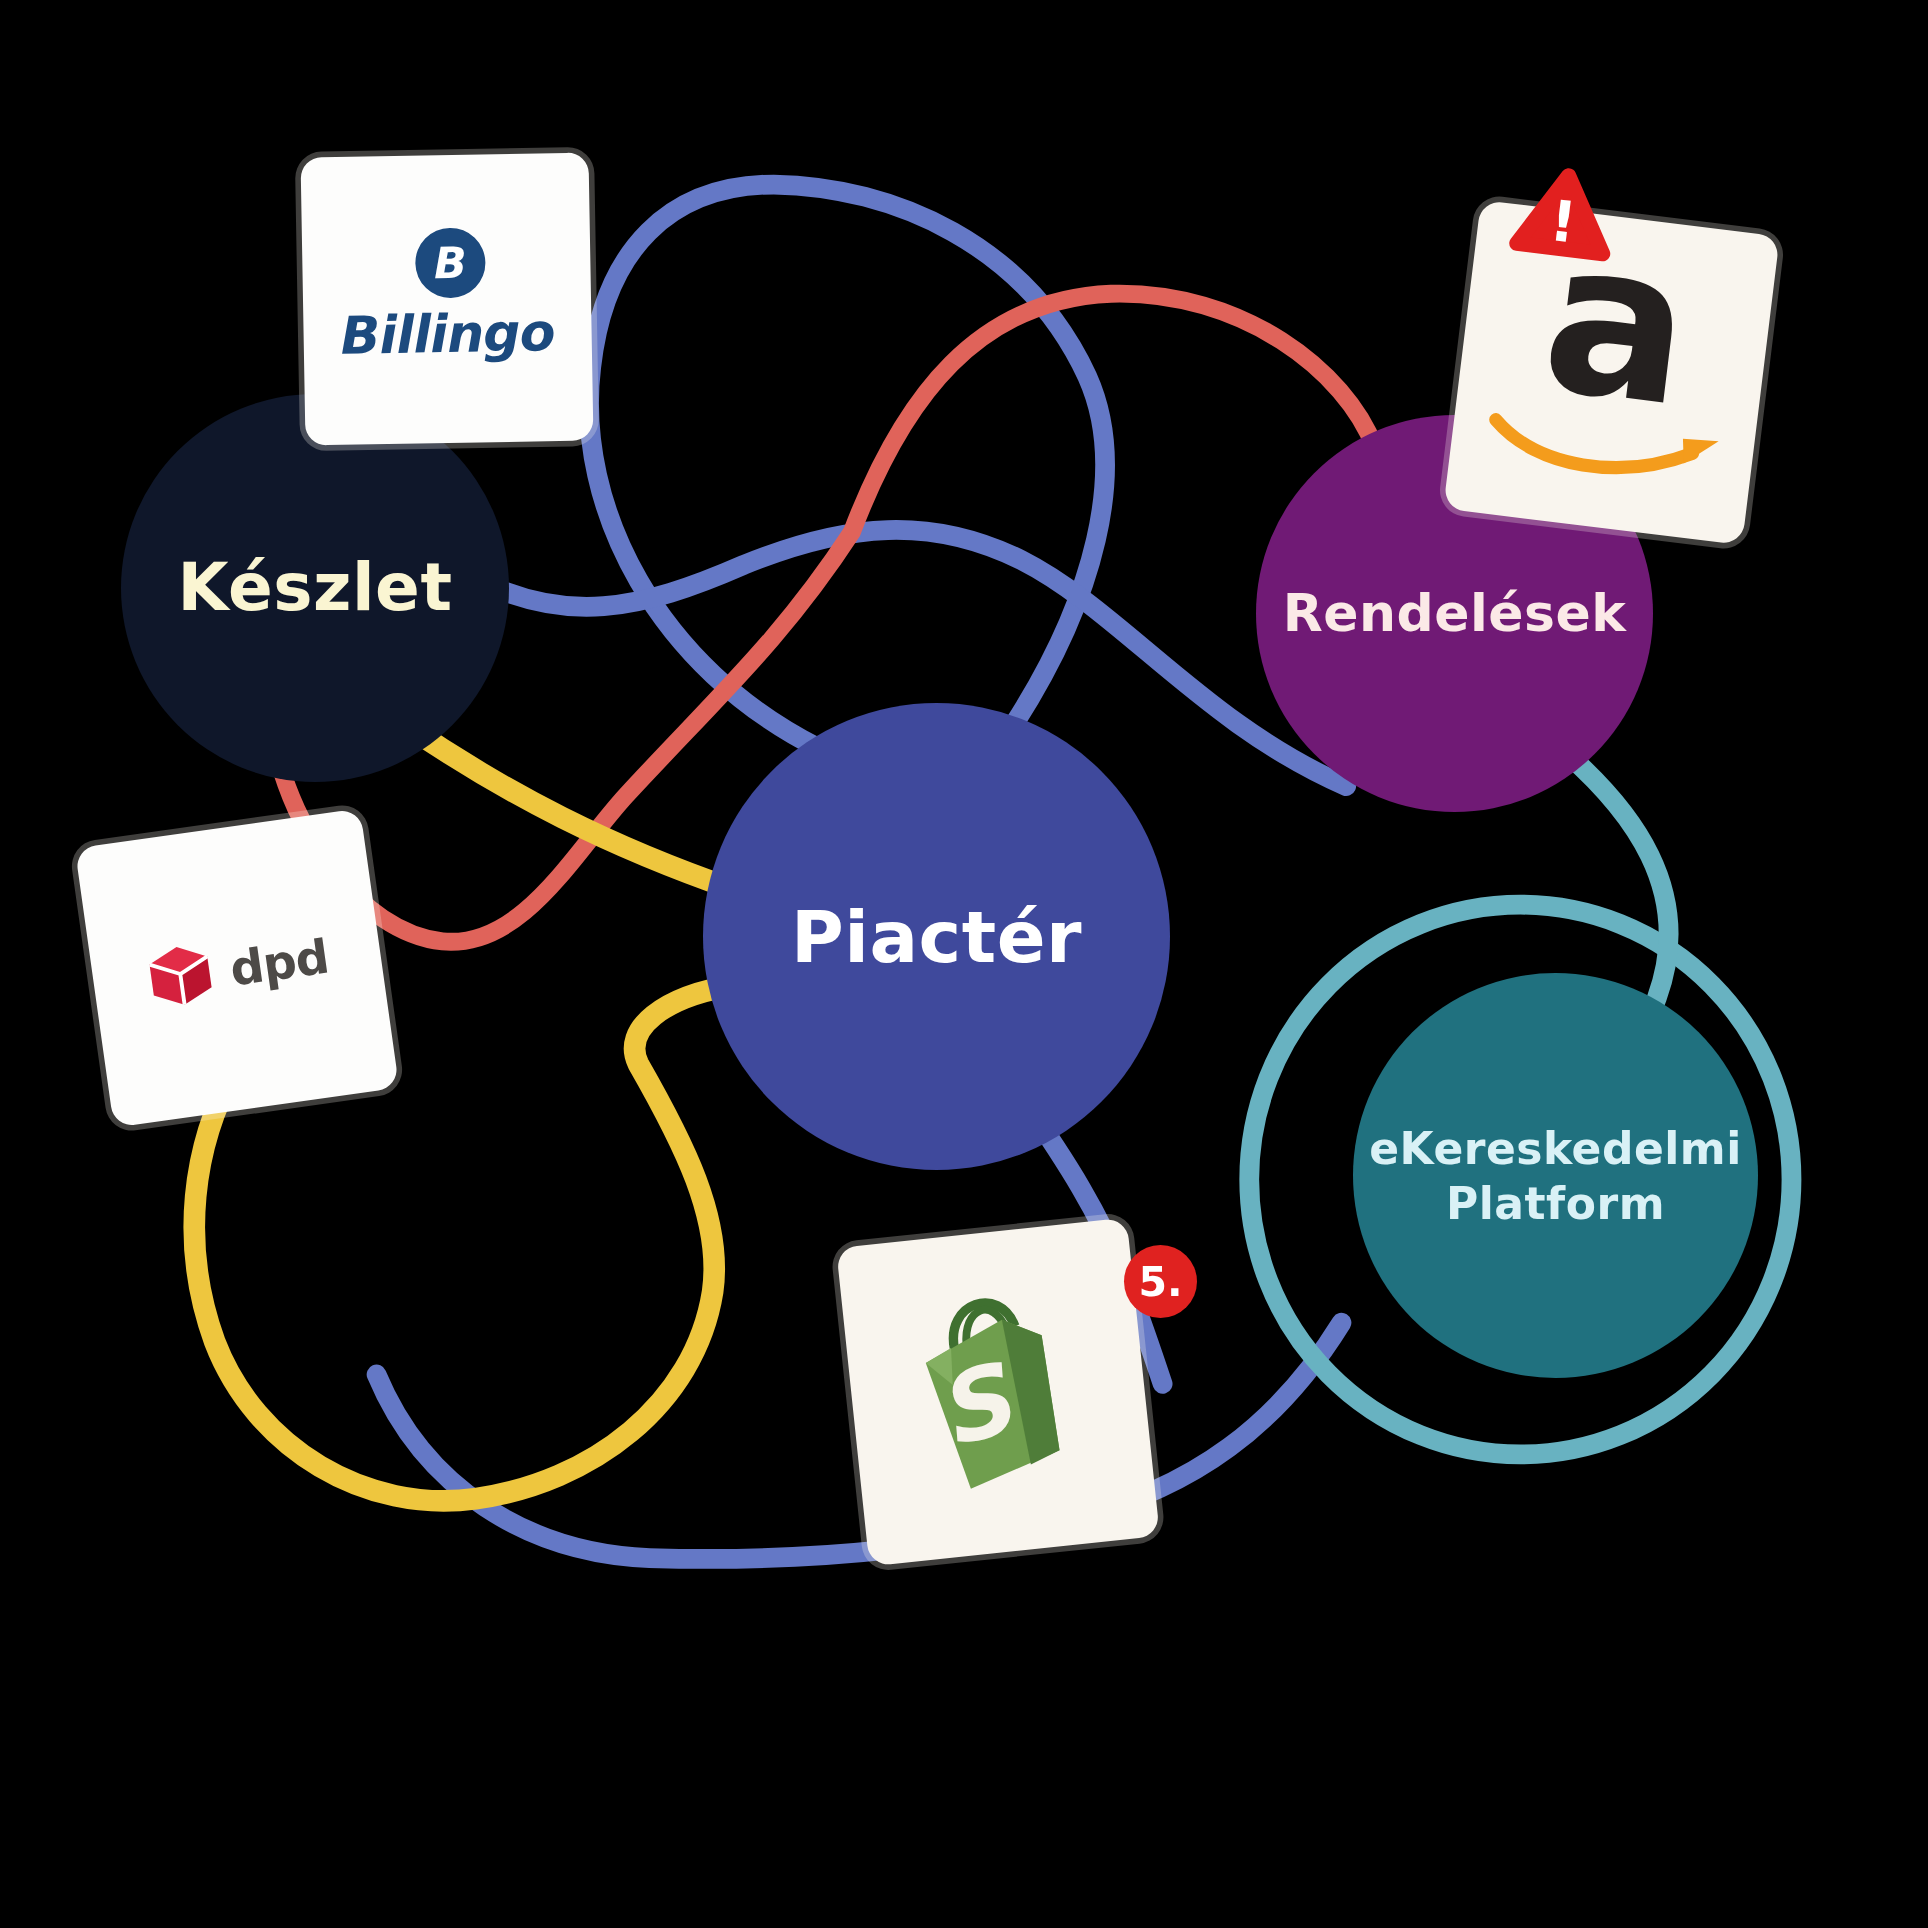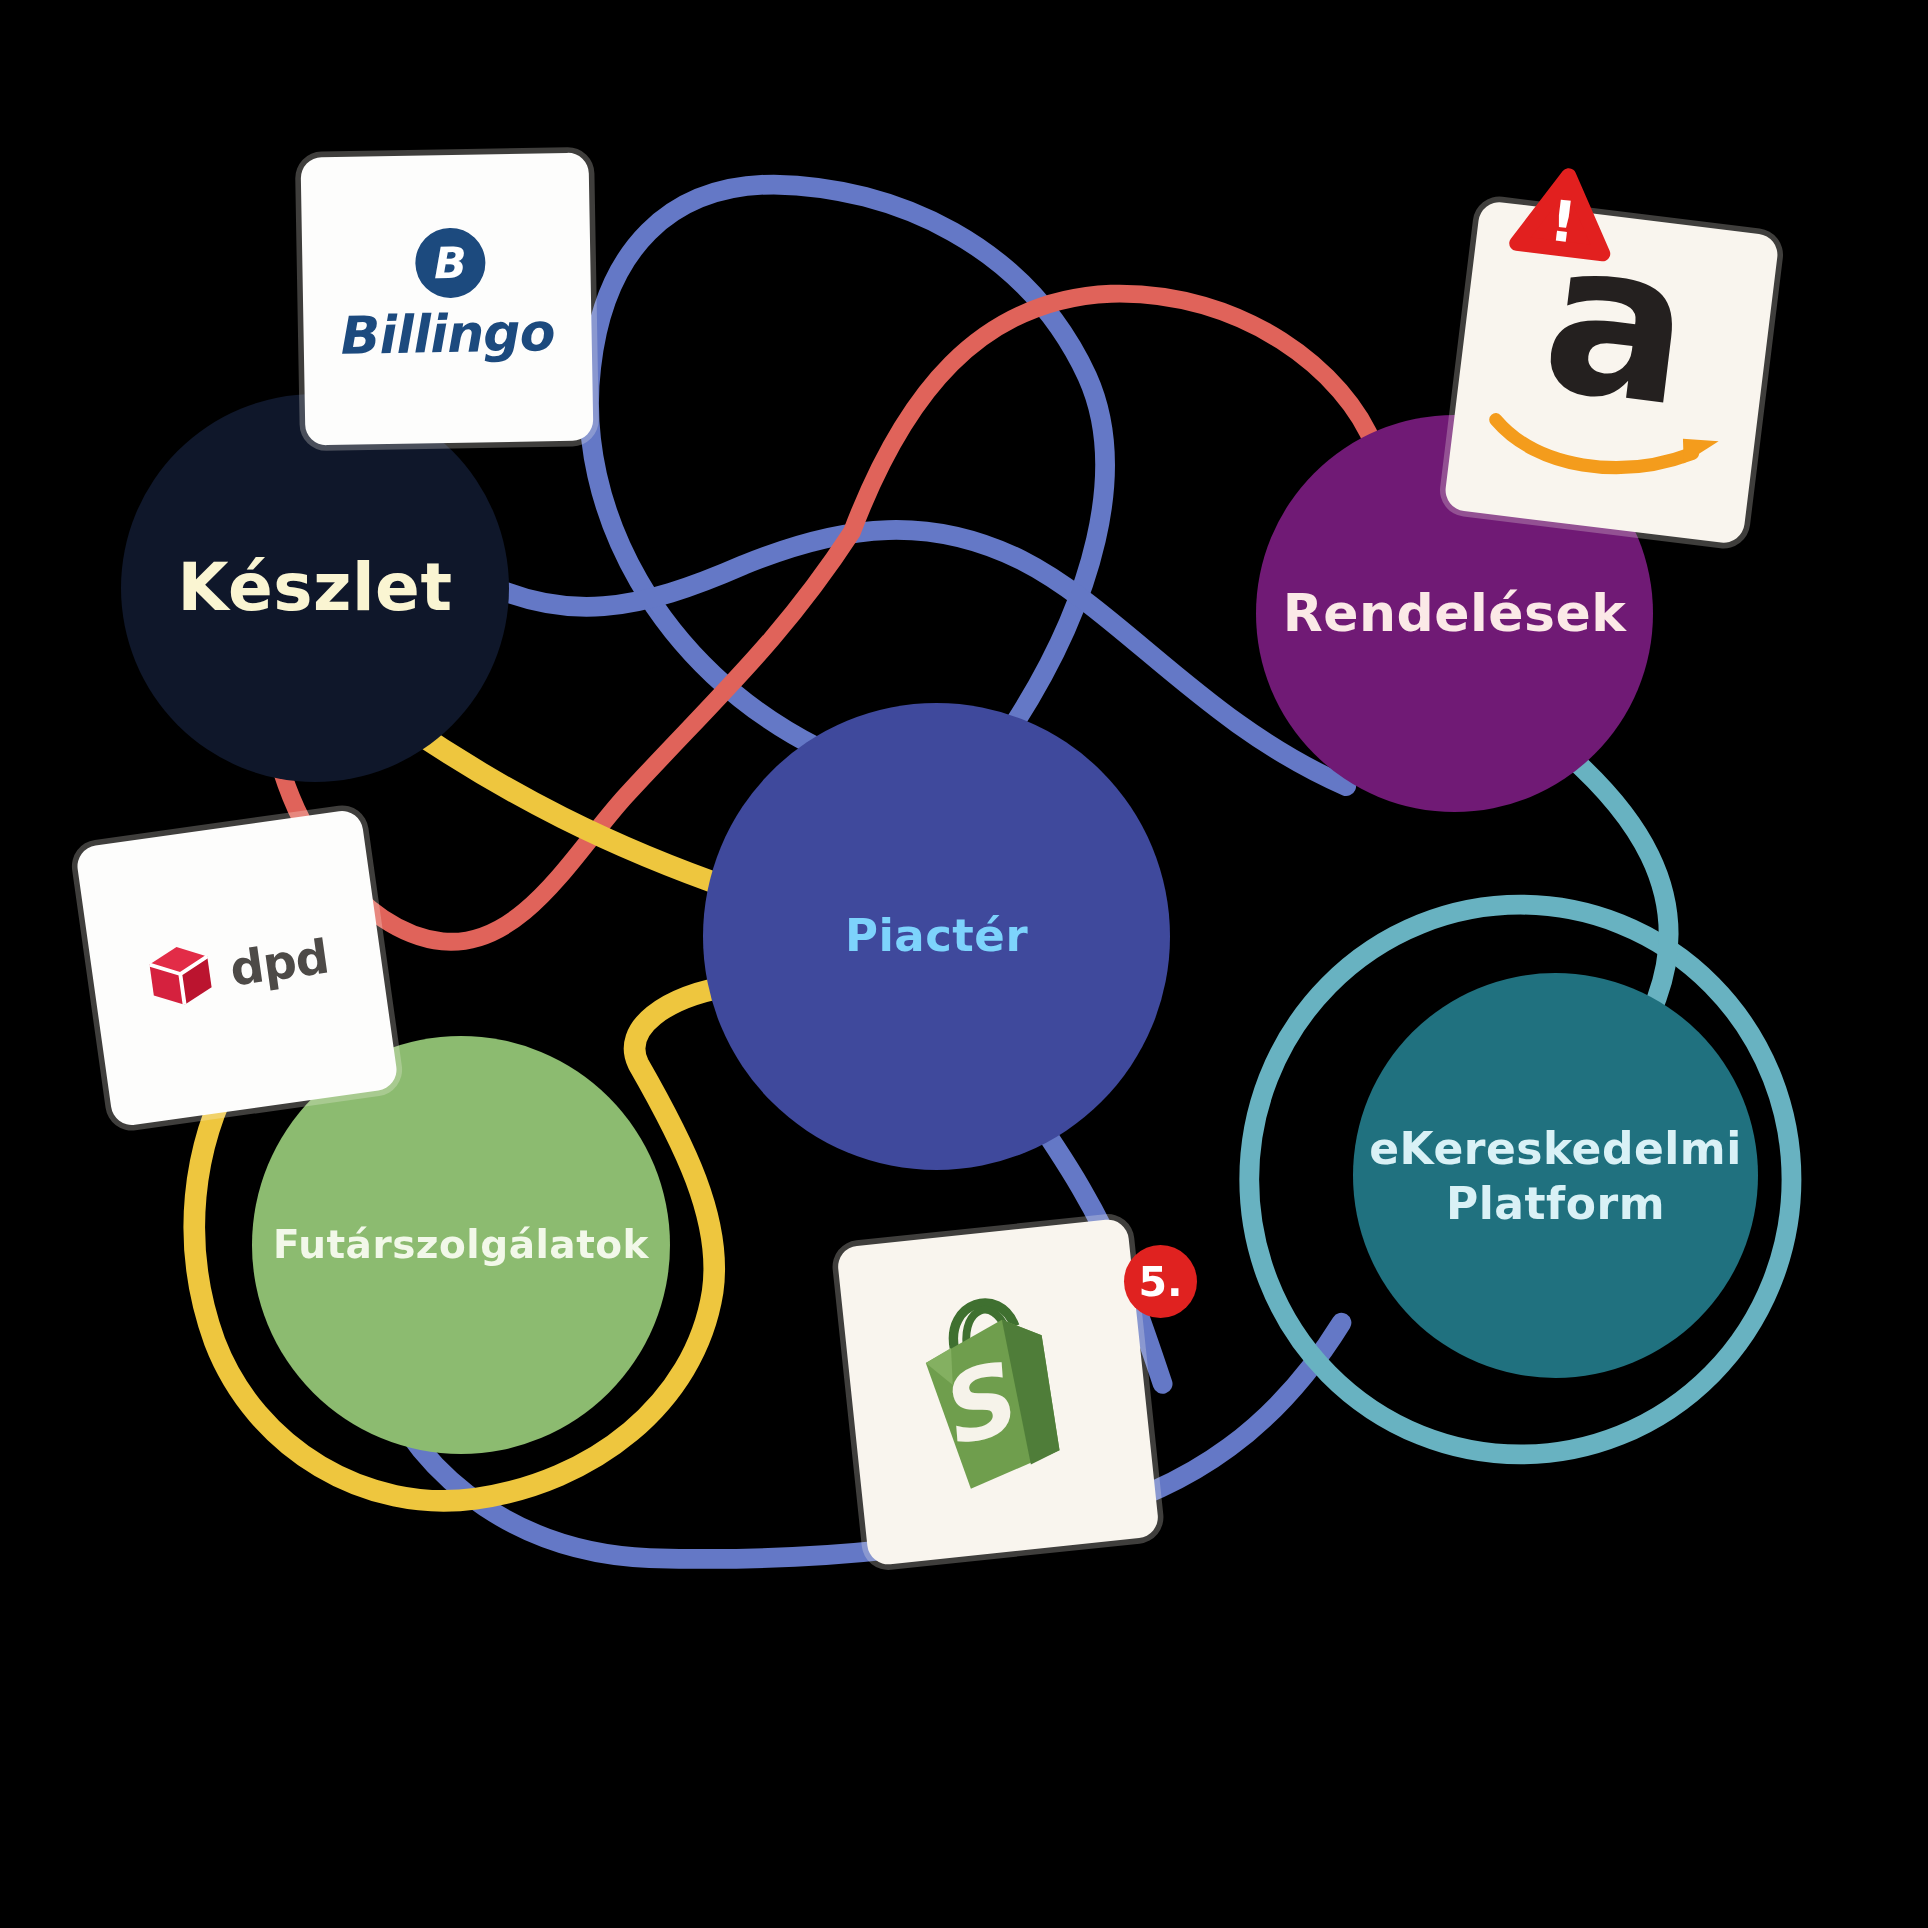--- a/index.html
+++ b/index.html
@@ -10,21 +10,21 @@
   #lines path, #lines ellipse{fill:none;stroke-linecap:round;}
   .w-blue{stroke-width:21px;}
   .w-red{stroke-width:19px;}
   .w-yellow{stroke-width:23px;}
   .w-teal{stroke-width:21px;}
   
   .node{position:absolute;border-radius:50%;display:flex;align-items:center;justify-content:center;
         text-align:center;font-weight:600;letter-spacing:0.5px;line-height:1.25;}
   #node-keszlet{left:121px;top:394px;width:388px;height:388px;background:#0f172a;color:#faf5d2;font-size:66px;}
   #node-rendelesek{left:1256px;top:415px;width:397px;height:397px;background:#701a75;color:#fbe9e7;font-size:52px;}
-  #node-piacter{left:703px;top:703px;width:467px;height:467px;background:#3f499c;color:#7dd3fc;font-size:45px;justify-content:center;}
+  #node-piacter{left:703px;top:703px;width:467px;height:467px;background:#3f499c;color:#ffffff;font-size:72px;justify-content:center;}
   #node-futar{left:252px;top:1036px;width:418px;height:418px;background:#8cbb70;color:#f2f8e9;font-size:39px;}
   #node-platform{left:1353px;top:973px;width:405px;height:405px;background:#20717f;color:#d9f1f6;font-size:44px;}
   
   .card{position:absolute;border-radius:21px;box-shadow:0 0 0 5.6px rgba(250,248,240,0.25);}
   #card-billingo{left:303px;top:155px;width:288px;height:288px;background:#fdfdfc;transform:rotate(-1deg);}
   #billingo-circle{position:absolute;left:113px;top:73px;width:70px;height:70px;border-radius:50%;
       background:#1c4a7e;color:#fff;display:flex;align-items:center;justify-content:center;
       font-size:43px;font-weight:700;font-style:italic;}
   #billingo-word{position:absolute;left:0;top:149px;width:100%;text-align:center;color:#1c4a7e;
       font-size:52px;font-weight:700;font-style:italic;letter-spacing:-0.9px;}
@@ -62,23 +62,20 @@
   </svg>
 
   <div id="node-keszlet" class="node z2">
     <span>Készlet</span>
   </div>
   <div id="node-rendelesek" class="node z2">
     <span>Rendelések</span>
   </div>
   <div id="node-piacter" class="node z2">
     <span>Piactér</span>
-  </div>
-  <div id="node-futar" class="node z2">
-    <span>Futárszolgálatok</span>
   </div>
   <div id="node-platform" class="node z2">
     <span>
       <span>eKereskedelmi</span><br>
       <span>Platform</span>
     </span>
   </div>
 
   <div id="card-billingo" class="card z3">
     <div id="billingo-circle">

